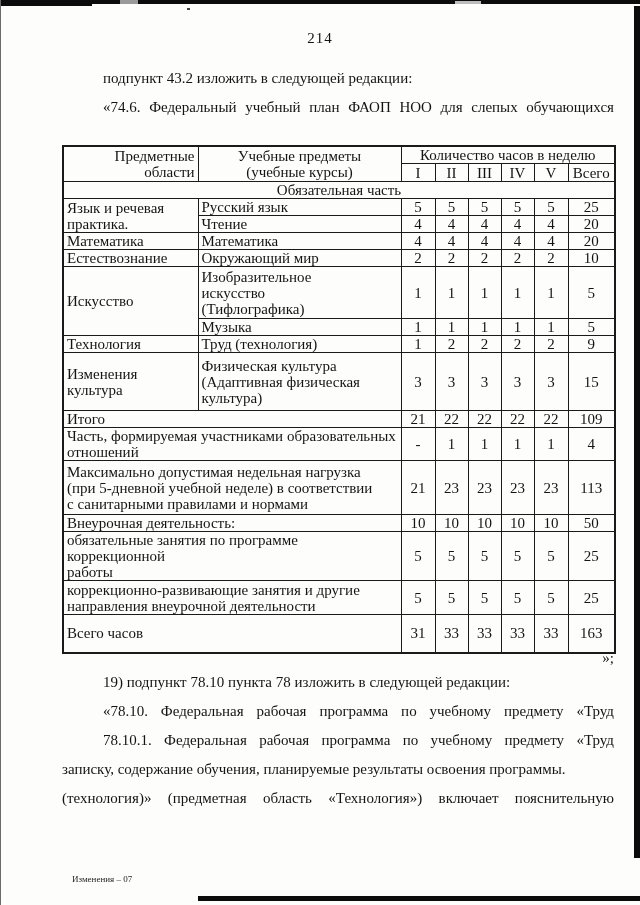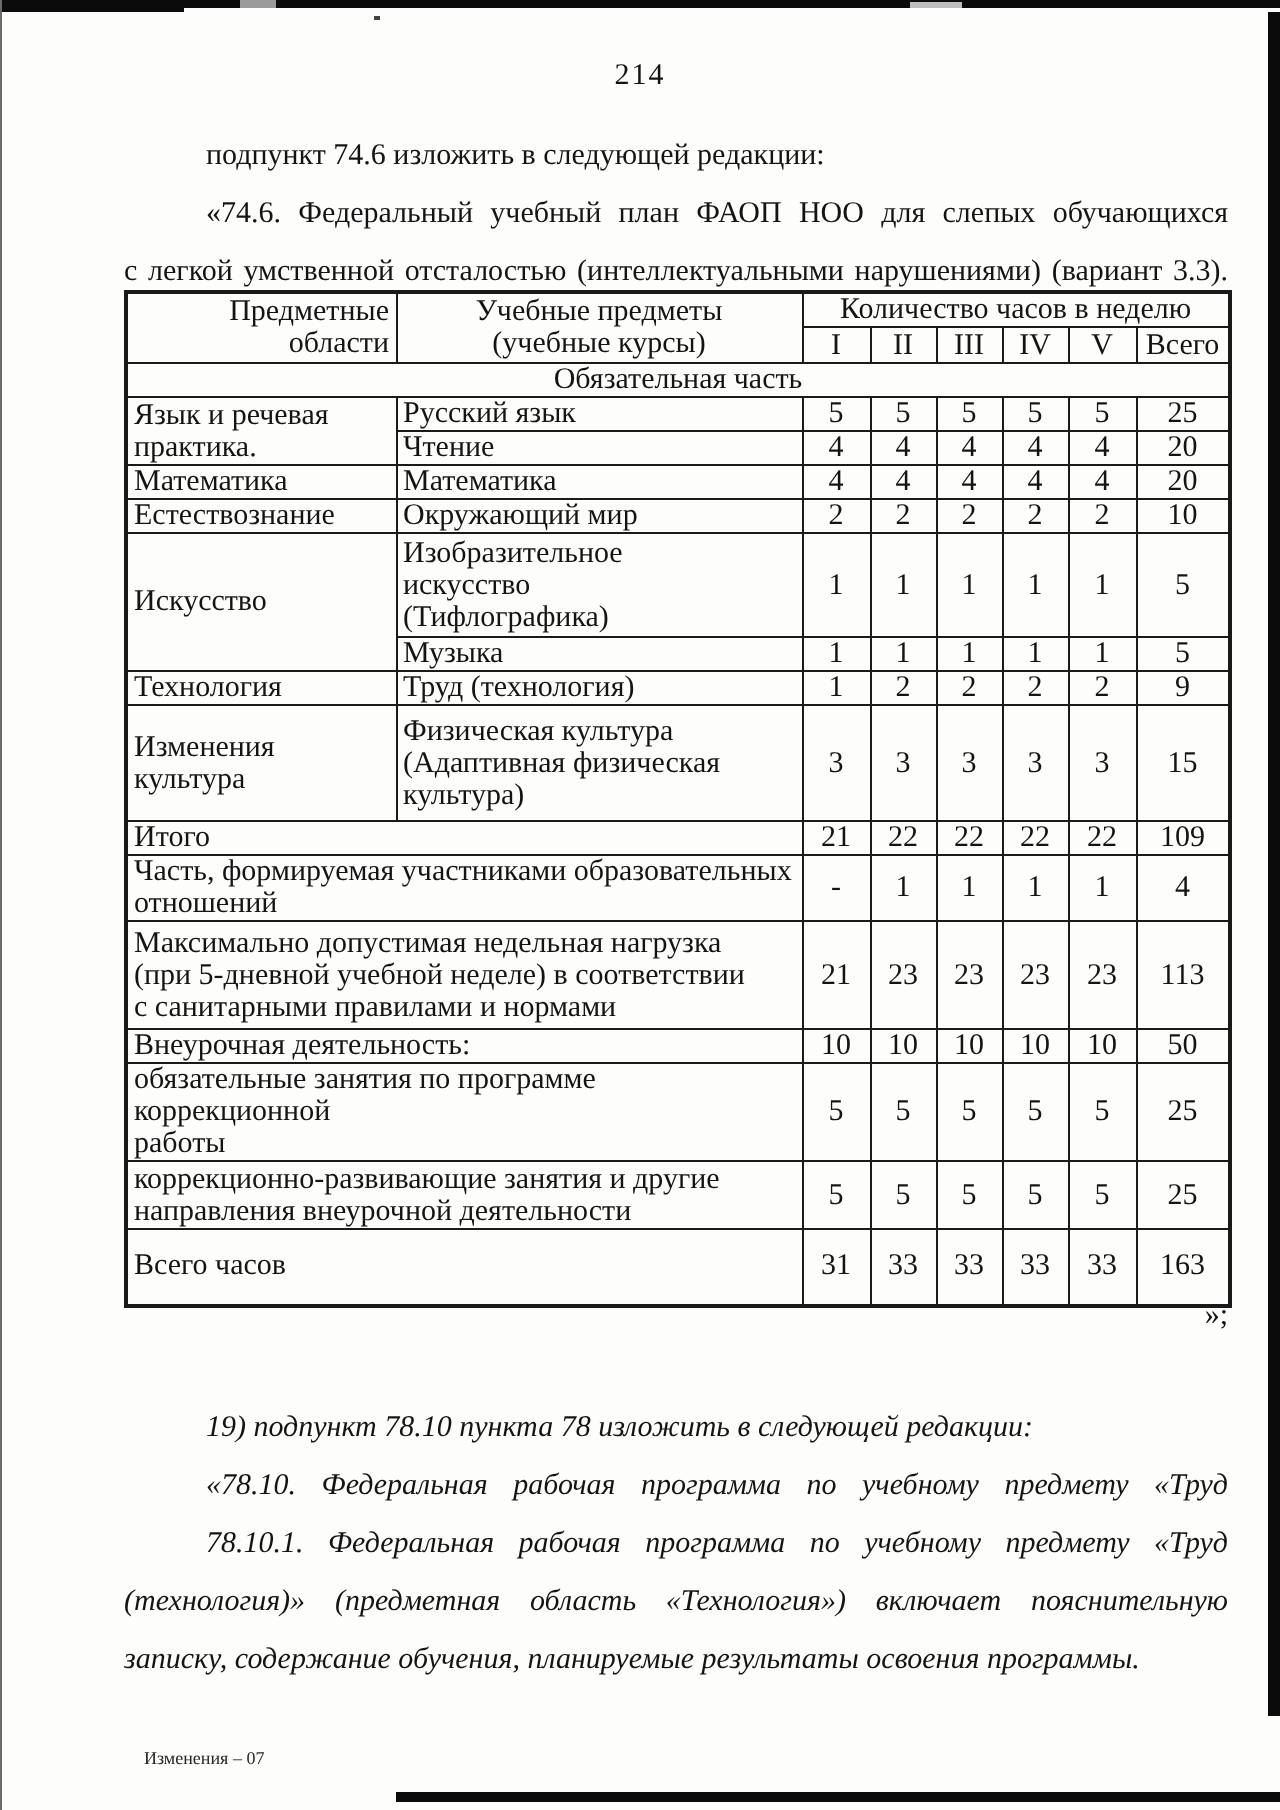--- a/index.html
+++ b/index.html
@@ -17,21 +17,21 @@
   .right-bar{left:634px;top:6px;width:6px;height:852px;}
   .bottom-line{left:198px;top:896px;width:442px;height:5px;}
   .left-line{left:0;top:0;width:1px;height:905px;background:#6b6b6b;}
   .speck{left:187px;top:8px;width:3px;height:2px;background:#444;}
 
   .pagenum{position:absolute;left:0;top:30px;width:640px;text-align:center;
     font-size:15px;letter-spacing:1px;}
 
   .textblock{position:absolute;left:62px;width:552px;font-size:15px;}
   .intro{top:64px;}
-  .outro{top:700px;font-style:italic;}
+  .outro{top:668px;}
   .line{display:block;line-height:29px;height:29px;overflow:hidden;}
   .indent{text-indent:41px;}
   .stretch{text-align:justify;text-align-last:justify;}
   .plain{text-align:left;}
 
   table.plan{
     position:absolute;left:62px;top:145px;width:552px;
     border-collapse:collapse;table-layout:fixed;
     font-size:15px;line-height:16px;
   }
@@ -63,23 +63,22 @@
   <div class="top-gap1" style="position:absolute;"></div>
   <div class="top-gap2" style="position:absolute;"></div>
   <div class="artifact right-bar"></div>
   <div class="artifact bottom-line"></div>
   <div class="left-line" style="position:absolute;"></div>
   <div class="artifact speck"></div>
 
   <div class="pagenum">214</div>
 
   <div class="textblock intro">
-    <span class="line indent plain">подпункт 74.6 изложить в следующей редакции:</span>
+    <span class="line indent plain">подпункт 43.2 изложить в следующей редакции:</span>
     <span class="line indent stretch">«74.6. Федеральный учебный план ФАОП НОО для слепых обучающихся</span>
-    <span class="line stretch">с легкой умственной отсталостью (интеллектуальными нарушениями) (вариант 3.3).</span>
   </div>
 
   <table class="plan">
     <colgroup>
       <col style="width:135px">
         <col style="width:203px">
       <col style="width:34px">
         <col style="width:33px">
         <col style="width:33px">
       <col style="width:33px">
@@ -260,19 +259,19 @@
     </tr>
   </tbody>
     </table>
 
   <div class="closing">»;</div>
 
   <div class="textblock outro">
     <span class="line indent plain">19) подпункт 78.10 пункта 78 изложить в следующей редакции:</span>
     <span class="line indent stretch">«78.10. Федеральная рабочая программа по учебному предмету «Труд</span>
     <span class="line indent stretch">78.10.1. Федеральная рабочая программа по учебному предмету «Труд</span>
+    <span class="line plain">записку, содержание обучения, планируемые результаты освоения программы.</span>
     <span class="line stretch">(технология)» (предметная область «Технология») включает пояснительную</span>
-    <span class="line plain">записку, содержание обучения, планируемые результаты освоения программы.</span>
   </div>
 
   <div class="footer">Изменения – 07</div>
 
 </div>
 
 </body></html>

